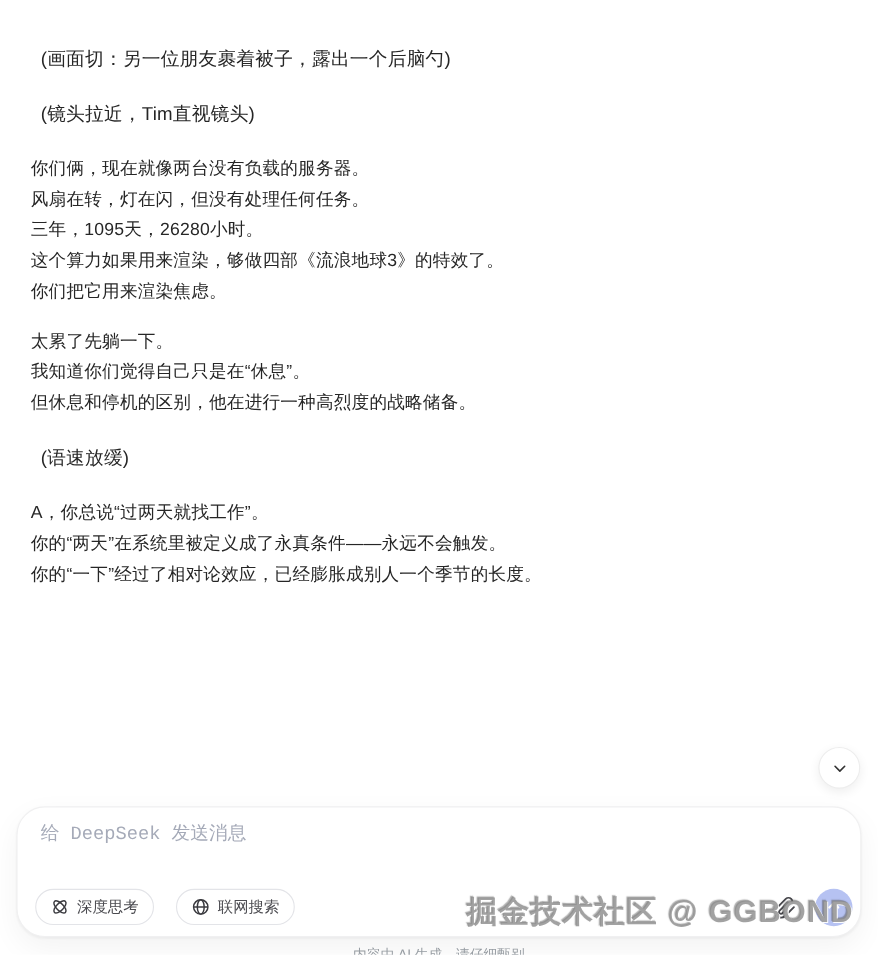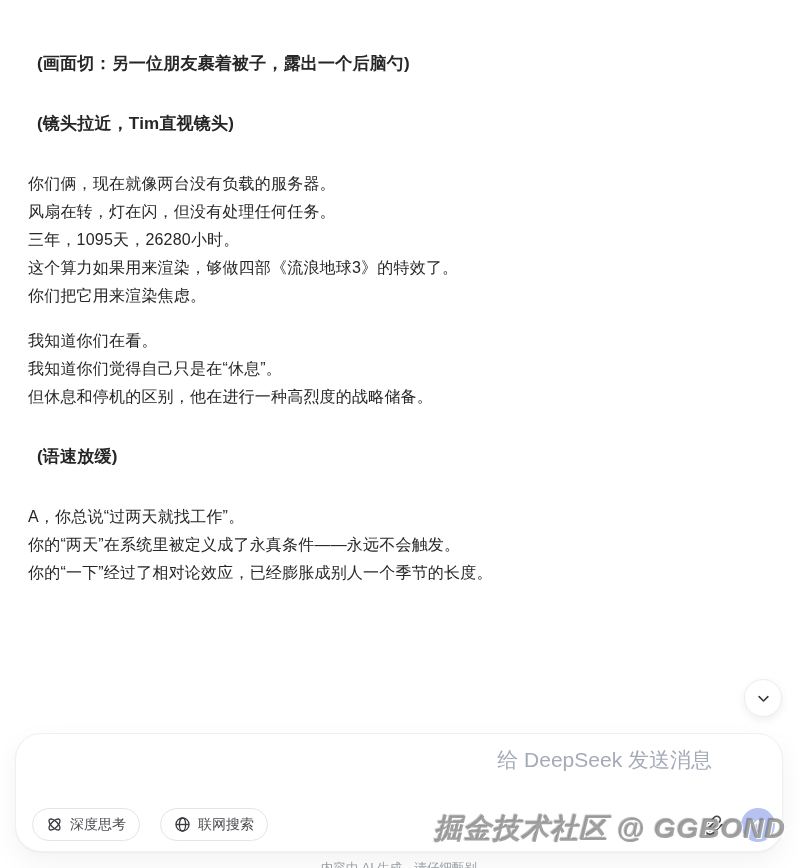--- a/index.html
+++ b/index.html
@@ -10,22 +10,22 @@
   }
 
   
   .transcript {
     position:absolute; top:0; left:0; width:798px;
     padding:18px 26px 170px 28px; color:#262626;
   }
   .block { margin:17px 0 0 0; }
   .block:first-child { margin-top:0; }
   .block.heading {
-    font-weight:700; font-size:17px; line-height:28px;
-    margin:32px 0; text-indent:9px; letter-spacing:.2px;
+    font-weight:400; font-size:17px; line-height:28px;
+    margin:22px 0; text-indent:9px; letter-spacing:.2px;
   }
   .line { font-size:16px; line-height:28px; letter-spacing:.2px; }
 
   
   .scroll-down {
     position:absolute; left:744px; top:679px; width:38px; height:38px;
     background:#ffffff; border:1px solid #ededed; border-radius:50%;
     box-shadow:0 3px 10px rgba(0,0,0,.07); cursor:pointer; z-index:6;
     display:flex; align-items:center; justify-content:center;
   }
@@ -34,21 +34,21 @@
   .composer-backdrop { position:absolute; left:0; right:0; bottom:0; height:140px; background:#ffffff; z-index:2; }
   .composer-box {
     position:absolute; left:15px; right:15px; bottom:16px; height:119px;
     background:#ffffff; border:1px solid #f0f0f1; border-radius:26px;
     box-shadow:0 10px 28px rgba(0,0,0,.05), 0 1px 2px rgba(0,0,0,.04);
     z-index:3;
   }
   .msg-input {
     position:absolute; top:14px; left:21px; right:70px; height:46px;
     border:none; outline:none; resize:none; background:transparent;
-    font-family:Liberation Sans, sans-serif; font-size:21px; color:#262626; line-height:24px;text-align:right;
+    font-family:Liberation Mono, monospace; font-size:17px; color:#262626; line-height:24px;
   }
   .msg-input::placeholder { color:#a5aab8; }
   .pill-row { position:absolute; left:16px; bottom:10px; display:flex; gap:20px; align-items:center; }
   .pill {
     display:flex; align-items:center; gap:7px; height:33px; padding:0 13px;
     background:#ffffff; border:1px solid #e3e4e8; border-radius:17px;
     font-family:inherit; font-size:14px; color:#4c4c51; cursor:pointer;
   }
   .pill .icon { display:flex; }
   .attach-btn {
@@ -57,26 +57,25 @@
     background:transparent; border:none;
   }
   .send-btn {
     position:absolute; right:7px; bottom:9px; width:34px; height:34px;
     border-radius:50%; border:none; cursor:pointer;
     display:flex; align-items:center; justify-content:center;
   }
 
   
   .watermark {
-    position:absolute; right:12px; bottom:20px; z-index:5; white-space:nowrap;
+    position:absolute; right:22px; bottom:20px; z-index:5; white-space:nowrap;
     font-size:28px; font-weight:700; letter-spacing:1px;
     color:rgba(142,142,142,.82);
     text-shadow:1px 1px 0 rgba(255,255,255,.95), -1px -1px 1px rgba(70,70,70,.45);
     pointer-events:none;
-    font-style:italic;
   }
 
   
   .footer-note {
     position:absolute; left:0; right:0; bottom:-8px; z-index:2;
     text-align:center; font-size:12.5px; line-height:15px; color:#9aa0a6;
   }
 </style>
 </head>
 <body>
@@ -85,21 +84,21 @@
     <div class="block heading">(画面切：另一位朋友裹着被子，露出一个后脑勺)</div>
     <div class="block heading">(镜头拉近，Tim直视镜头)</div>
     <div class="block paragraph">
       <p class="line">你们俩，现在就像两台没有负载的服务器。</p>
       <p class="line">风扇在转，灯在闪，但没有处理任何任务。</p>
       <p class="line">三年，1095天，26280小时。</p>
       <p class="line">这个算力如果用来渲染，够做四部《流浪地球3》的特效了。</p>
       <p class="line">你们把它用来渲染焦虑。</p>
     </div>
     <div class="block paragraph">
-      <p class="line">我知道你们在看。</p>
+      <p class="line">太累了先躺一下。</p>
       <p class="line">我知道你们觉得自己只是在“休息”。</p>
       <p class="line">但休息和停机的区别，他在进行一种高烈度的战略储备。</p>
     </div>
     <div class="block heading">(语速放缓)</div>
     <div class="block paragraph">
       <p class="line">A，你总说“过两天就找工作”。</p>
       <p class="line">你的“两天”在系统里被定义成了永真条件——永远不会触发。</p>
       <p class="line">你的“一下”经过了相对论效应，已经膨胀成别人一个季节的长度。</p>
     </div>
   </main>

